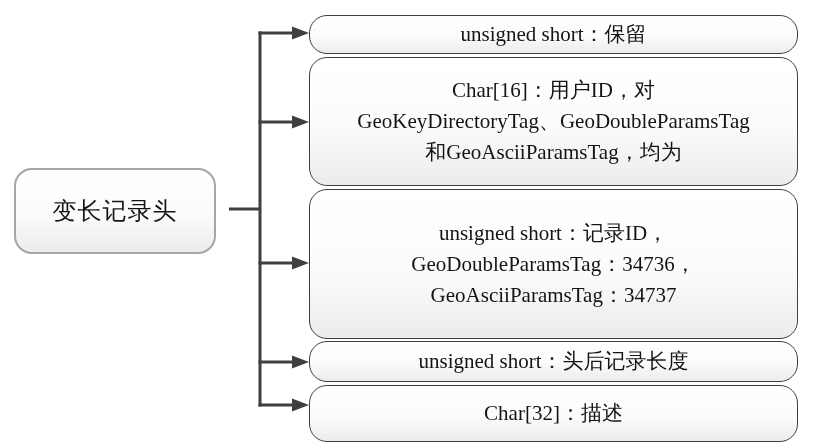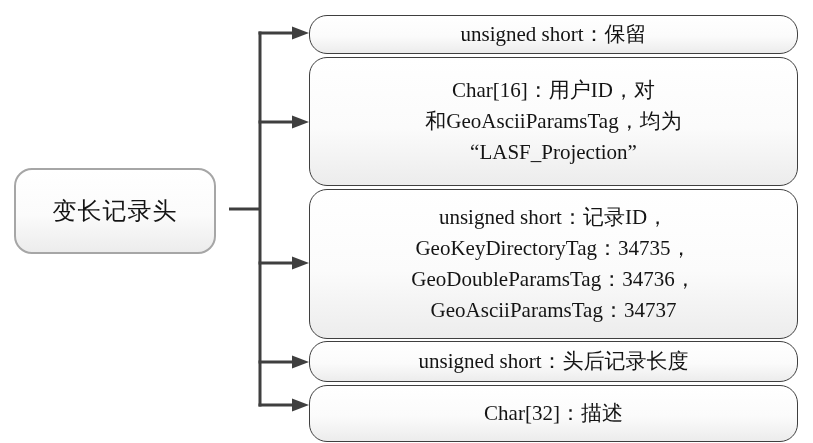--- a/index.html
+++ b/index.html
@@ -86,27 +86,26 @@
   <div class="box root">
     <div class="field-line">变长记录头</div>
   </div>
 
   <div class="box field" id="field-0">
     <div class="field-line">unsigned short：保留</div>
   </div>
 
   <div class="box field" id="field-1">
     <div class="field-line">Char[16]：用户ID，对</div>
+    <div class="field-line">GeoKeyDirectoryTag、GeoDoubleParamsTag</div>
     <div class="field-line">和GeoAsciiParamsTag，均为</div>
-    <div class="field-line">“LASF_Projection”</div>
   </div>
 
   <div class="box field" id="field-2">
     <div class="field-line">unsigned short：记录ID，</div>
-    <div class="field-line">GeoKeyDirectoryTag：34735，</div>
     <div class="field-line">GeoDoubleParamsTag：34736，</div>
     <div class="field-line">GeoAsciiParamsTag：34737</div>
   </div>
 
   <div class="box field" id="field-3">
     <div class="field-line">unsigned short：头后记录长度</div>
   </div>
 
   <div class="box field" id="field-4">
     <div class="field-line">Char[32]：描述</div>

